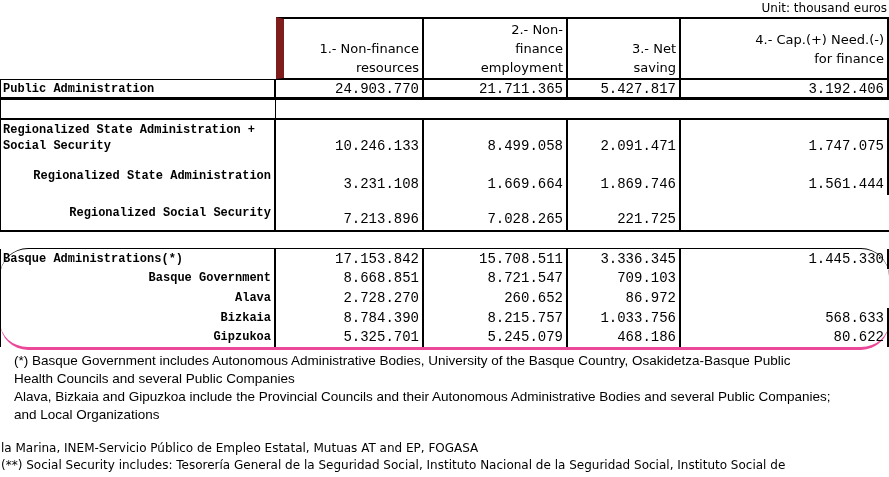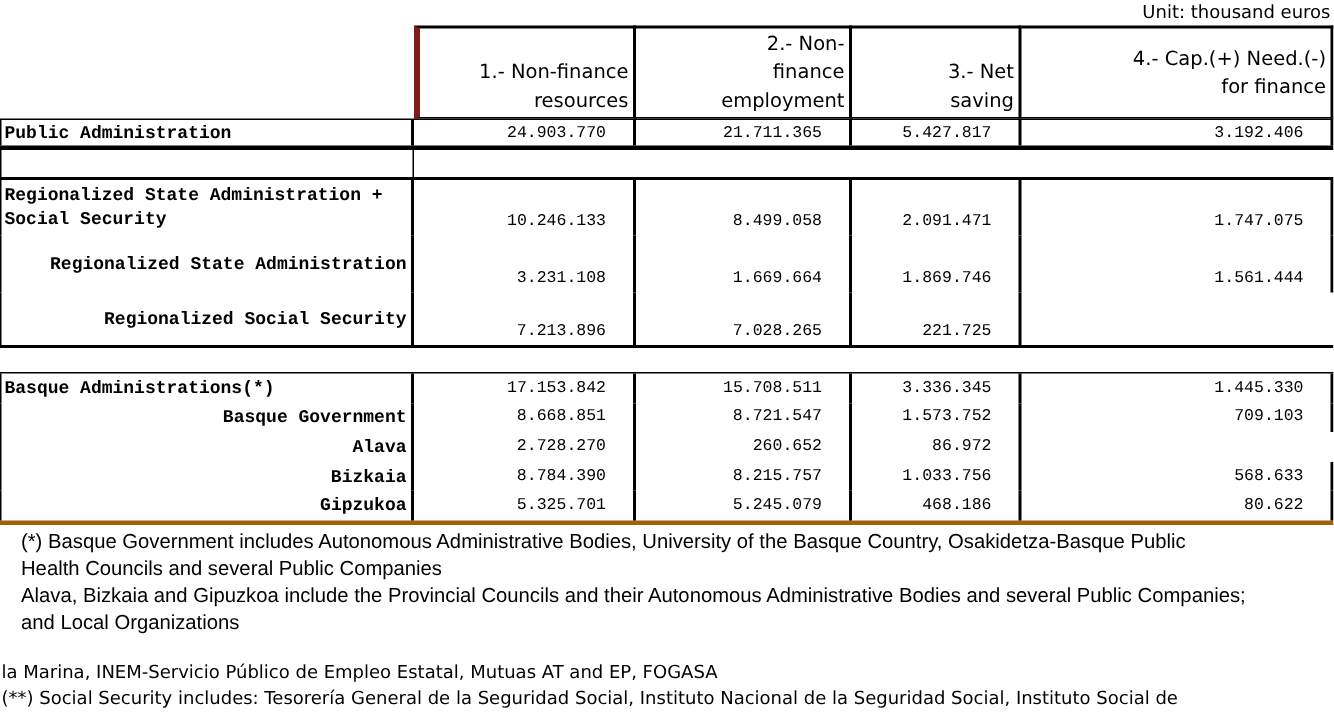--- a/index.html
+++ b/index.html
@@ -20,46 +20,46 @@
   .grid { display: grid; grid-template-columns: 276px 148px 144px 113px 208px; }
 
   
   .header { height: 62px; }
   .hcell {
     border-top: 2px solid #000; border-right: 2px solid #000; border-bottom: 1px solid #000;
     display: flex; align-items: flex-end; justify-content: flex-end;
     text-align: right; white-space: pre-line;
     font-size: 13px; line-height: 19px; padding: 1px 3px 1px 2px;
   }
-  .hcell.c1 { border-left: 4px solid #7f1d1d; }
+  .hcell.c1 { border-left: 8px solid #7f1d1d; }
   .hcell.c4 { align-items: center; }
 
   
   .pa { height: 21px; border-top: 1px solid #000; border-bottom: 3px solid #000; }
   .cell { display: flex; align-items: center; overflow: hidden; font-family: Liberation Mono, monospace; }
   .lbl  { font-weight: bold; font-size: 12px; padding-left: 2px; border-right: 2px solid #000; }
   .lbl.edge { border-left: 1px solid #000; }
-  .val  { justify-content: flex-end; font-size: 11px; padding-right: 18px; border-right: 2px solid #000; }
+  .val  { justify-content: flex-end; font-size: 14px; padding-right: 3px; border-right: 2px solid #000; }
 
   .spacer1 { height: 18px; }
   .spacer1 .stub { width: 276px; height: 100%; border-left: 1px solid #000; border-right: 1px solid #000; }
   .spacer2 { height: 16px; }
 
   
   .sec2 { border-top: 2px solid #000; border-bottom: 2px solid #000; }
   .sec2 .row1 { height: 37px; }
   .sec2 .row2 { height: 38px; }
   .sec2 .row3 { height: 35px; }
   .sec2 .lbl { white-space: pre-line; line-height: 16px; }
   .sec2 .lbl.top { align-items: flex-start; padding-top: 2px; }
   .sec2 .lbl.right { justify-content: flex-end; padding-right: 3px; }
   .sec2 .val { align-items: flex-end; padding-bottom: 3px; }
 
   
-  .sec3 { border-top: 1px solid #000; border-bottom: 3px solid #a16207; }
+  .sec3 { border-top: 1px solid #000; border-bottom: 3px solid #ec4899; border-radius: 28px; }
   .sec3 .row { height: 19.6px; }
   .sec3 .lbl.right { justify-content: flex-end; padding-right: 3px; }
 
   
   .fn1 {
     margin-top: 2px; padding-left: 14px;
     font-family: "Liberation Sans", sans-serif;
     font-size: 13.5px; line-height: 18px;
   }
   .fn1 .line { white-space: nowrap; overflow: hidden; }
@@ -132,21 +132,20 @@
       <div class="cell lbl edge">Basque Administrations(*)</div>
       <div class="cell val">17.153.842</div>
       <div class="cell val">15.708.511</div>
       <div class="cell val">3.336.345</div>
       <div class="cell val">1.445.330</div>
     </div>
     <div class="grid row">
       <div class="cell lbl edge right">Basque Government</div>
       <div class="cell val">8.668.851</div>
       <div class="cell val">8.721.547</div>
-      <div class="cell val">1.573.752</div>
       <div class="cell val">709.103</div>
     </div>
     <div class="grid row">
       <div class="cell lbl edge right">Alava</div>
       <div class="cell val">2.728.270</div>
       <div class="cell val">260.652</div>
       <div class="cell val">86.972</div>
     </div>
     <div class="grid row">
       <div class="cell lbl edge right">Bizkaia</div>

